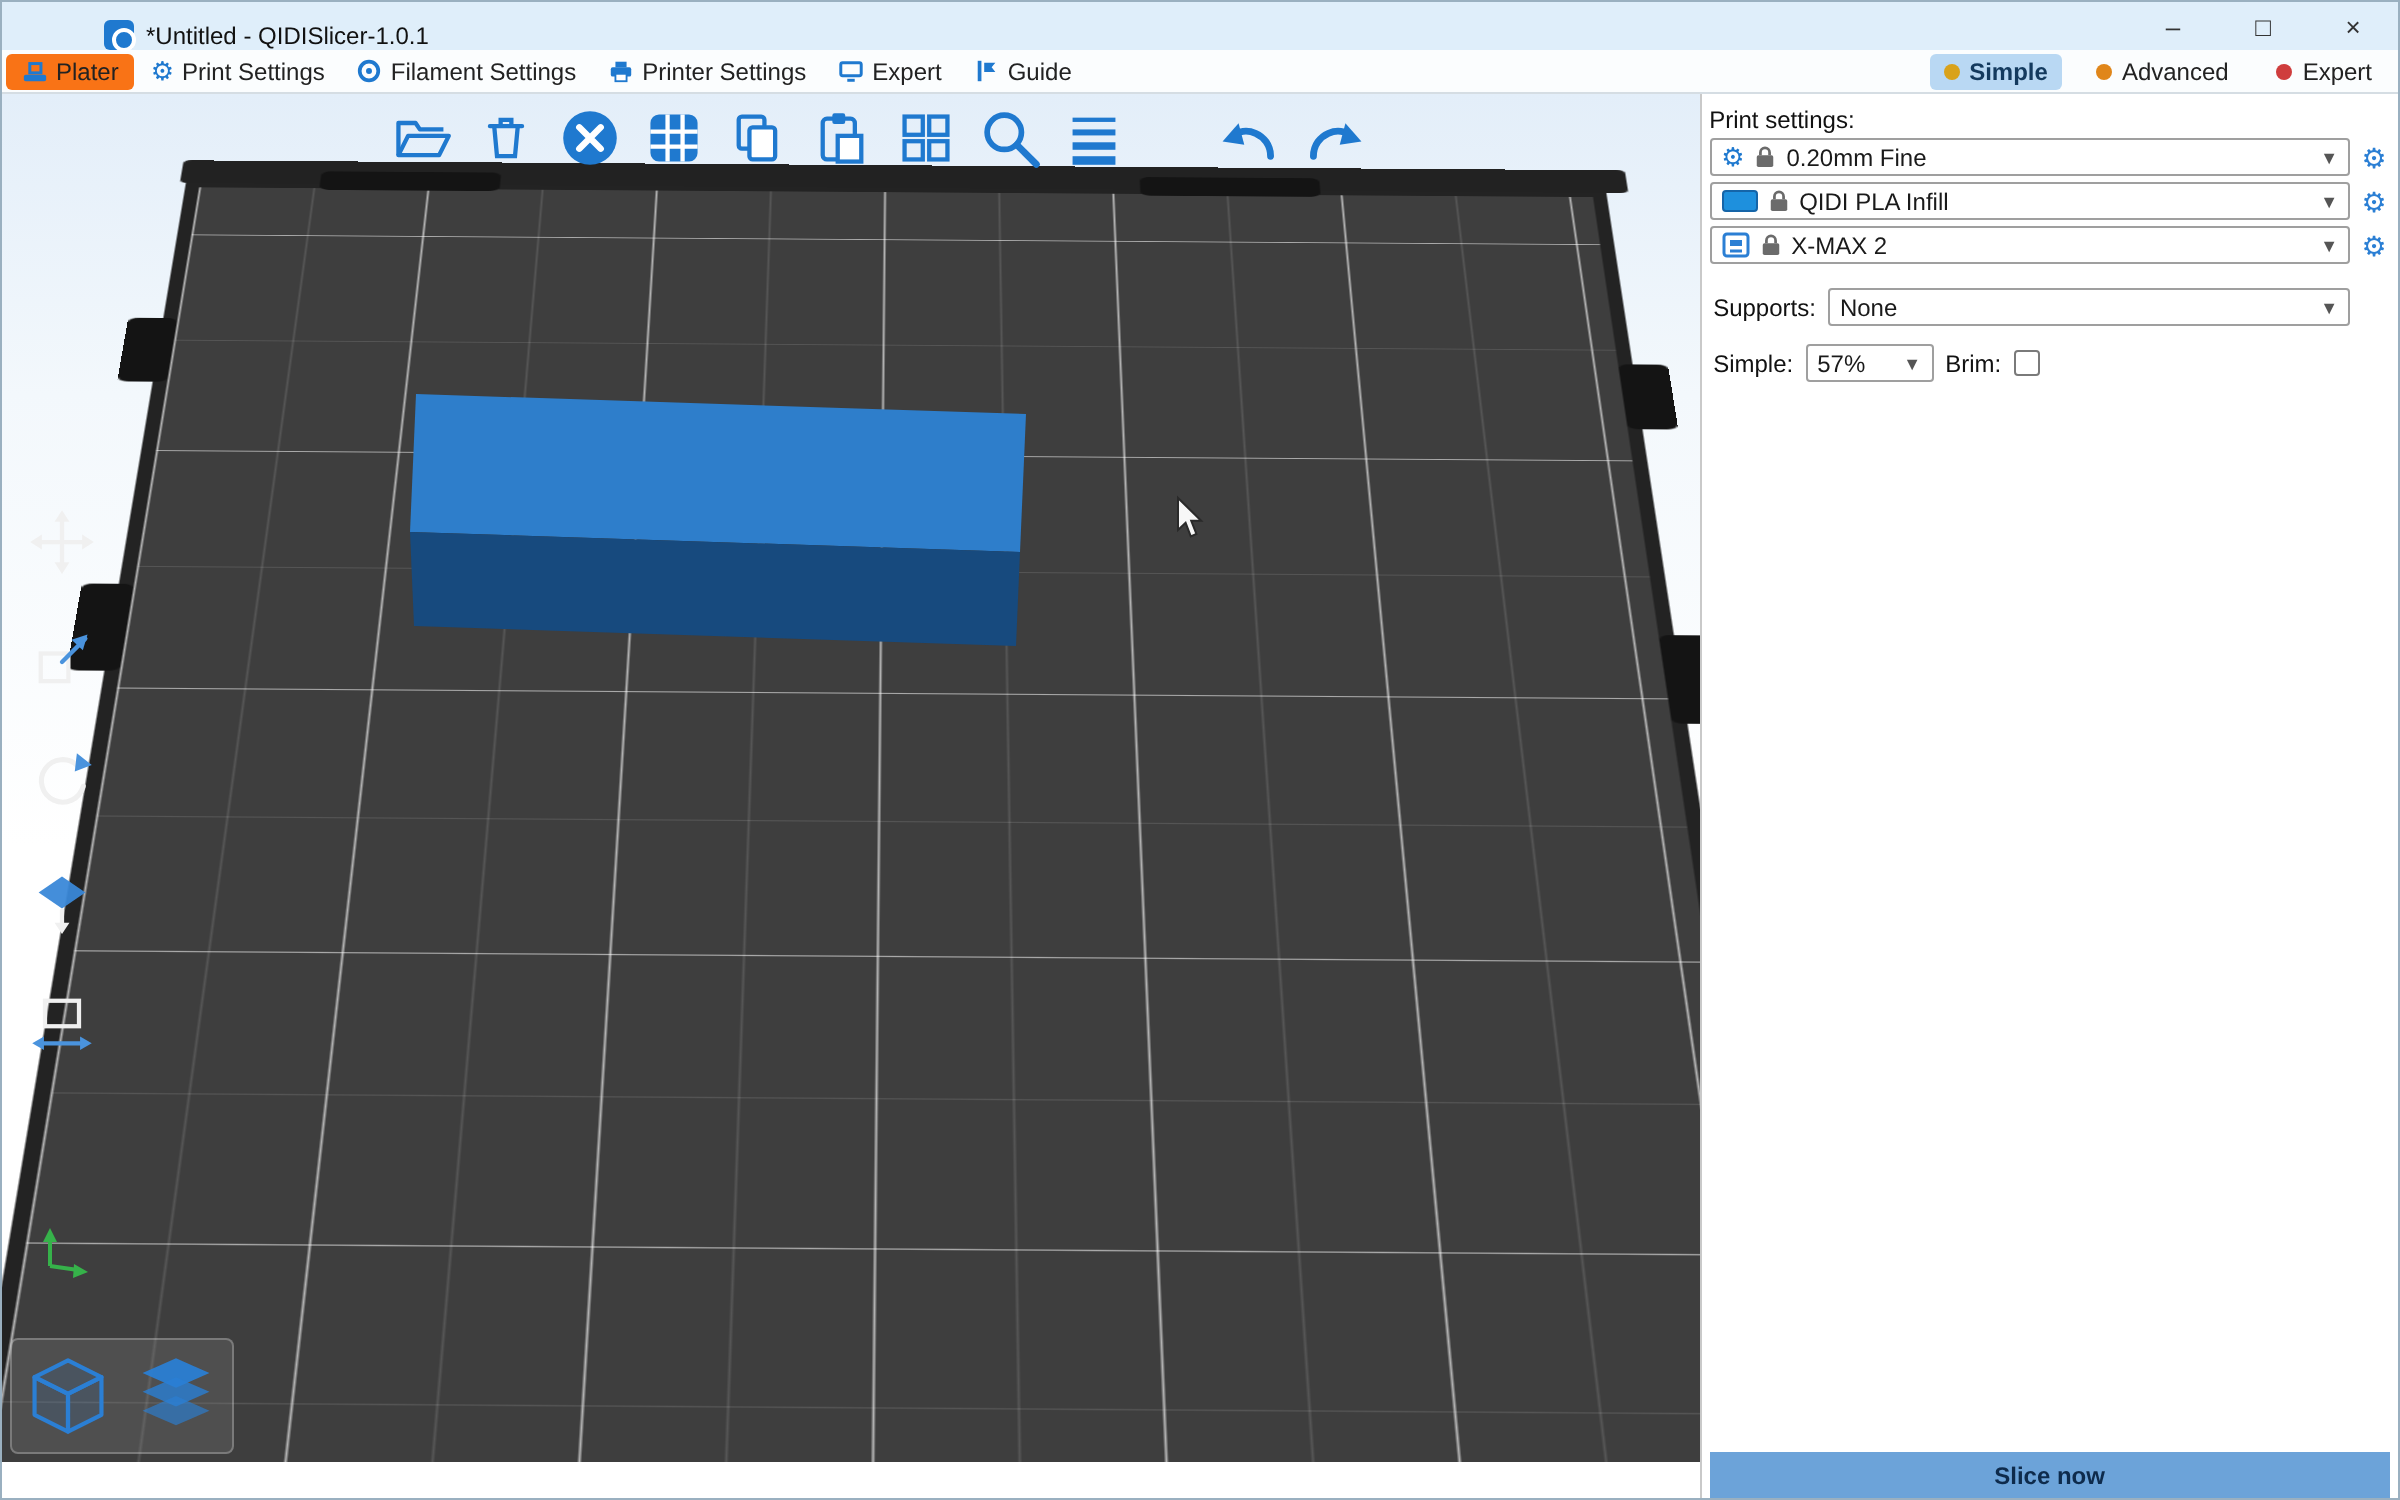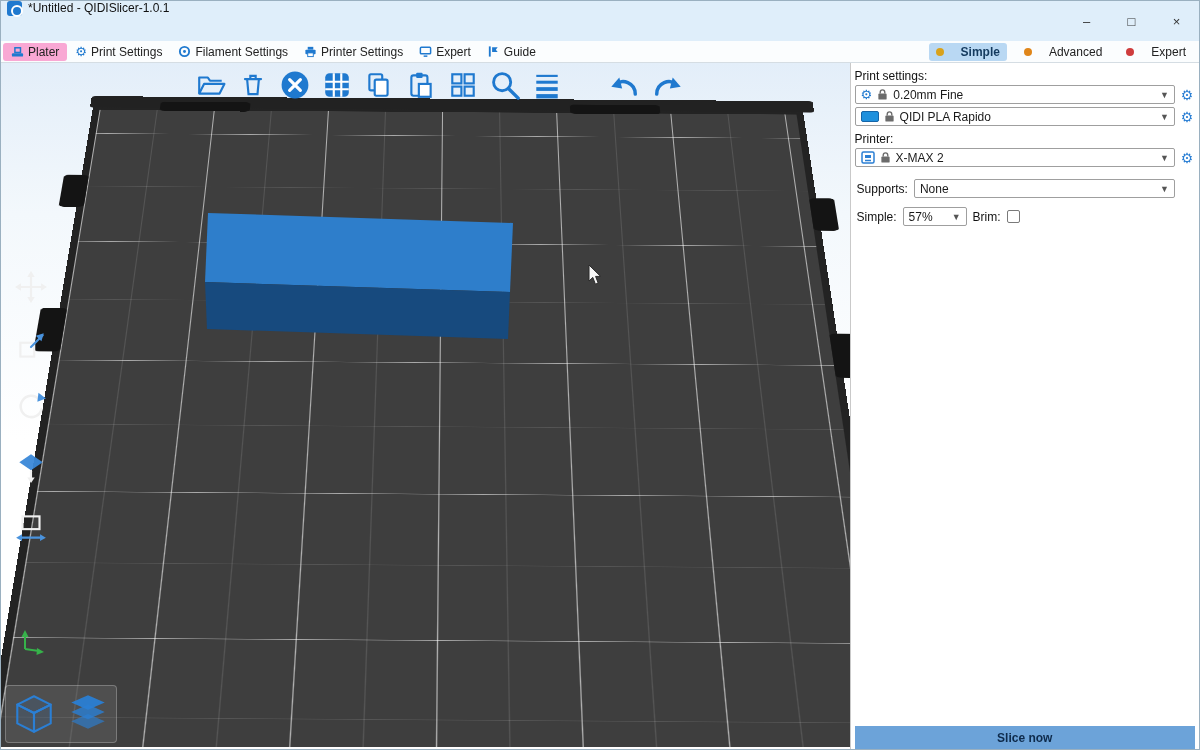--- a/index.html
+++ b/index.html
@@ -1,39 +1,39 @@
 <!DOCTYPE html>
 <html><head>
 <meta charset="utf-8">
 <style>
   * { box-sizing: border-box; margin: 0; padding: 0; }
   html,body { width:1200px; height:750px; }
   body { font-family: "Liberation Sans", "DejaVu Sans", sans-serif; font-size:12px; color:#1a1a1a; cursor:default; }
   .window { width:1200px; height:750px; display:flex; flex-direction:column; border:1px solid #9ab0c0; background:#fff; overflow:hidden; }
 
   
-  .titlebar { height:40px; background:#dfeefa; display:flex; align-items:flex-start; flex:0 0 auto; }
+  .titlebar { height:24px; background:#dfeefa; display:flex; align-items:flex-end; flex:0 0 auto;padding-left:45px; }
   .app-icon { width:15px; height:15px; margin:0 6px 0 6px; border-radius:3px; background:#1f79cf; position:relative; }
   .app-icon::after { content:""; position:absolute; left:3.5px; top:3.5px; width:8px; height:8px; border:2px solid #fff; border-radius:50%; }
   .title { font-size:12px; color:#111; }
   .win-btns { margin-left:auto; display:flex; height:100%; }
   .win-btn { width:45px; height:100%; display:flex; align-items:center; justify-content:center; font-size:13px; color:#333; }
 
   
   .menubar { height:20px; background:#f4fafd; display:flex; align-items:center; padding-left:2px; flex:0 0 auto; }
   .menu-item { padding:2px 8px; color:#222; }
 
   
   .tabbar { height:22px; background:#fbfdfe; border-bottom:1px solid #d5dde3; display:flex; align-items:center; padding:0 6px 0 2px; flex:0 0 auto; }
   .tab { display:flex; align-items:center; gap:4px; padding:2px 8px; border-radius:3px; color:#222; }
-  .tab.selected { background:#f9a8d4; }
+  .tab.selected { background:#f97316; }
   .tab .ticon { display:flex; align-items:center; }
   .gear-glyph { color:#1f79cf; font-size:13px; line-height:1; }
   .modes { margin-left:auto; display:flex; align-items:center; gap:10px; }
-  .mode { display:flex; align-items:center; gap:17px; padding:2px 7px; border-radius:3px; color:#222; }
+  .mode { display:flex; align-items:center; gap:5px; padding:2px 7px; border-radius:3px; color:#222; }
   .mode.selected { background:#b9d8f3; font-weight:bold; color:#143a5e; }
   .dot { width:8px; height:8px; border-radius:50%; display:inline-block; }
   .dot-simple { background:#d9a21b; }
   .dot-advanced { background:#e0861a; }
   .dot-expert { background:#cf3d3d; }
 
   
   .main { flex:1; display:flex; min-height:0; }
 
   
@@ -360,27 +360,26 @@
           <span class="side-gear">⚙</span>
         </div>
 
         <div class="combo-row">
           <div class="combo">
             <span class="swatch" style="background:#1e90dd"></span>
             <svg width="11" height="13" viewBox="0 0 12 13">
                 <rect x="1.5" y="5.5" width="9" height="6.5" rx="1" fill="#6b6b6b"></rect>
                 <path d="M3.5 5.5V4a2.5 2.5 0 0 1 5 0v1.5" fill="none" stroke="#6b6b6b" stroke-width="1.5"></path>
               </svg>
-            <span class="c-text">QIDI PLA Rapido</span>
+            <span class="c-text">QIDI PLA Infill</span>
             <span class="chev">▼</span>
           </div>
           <span class="side-gear">⚙</span>
         </div>
 
-        <div class="s-label">Printer:</div>
         <div class="combo-row">
           <div class="combo">
             <svg width="14" height="13" viewBox="0 0 14 13">
                 <rect x="1" y="1" width="12" height="11" rx="1.5" fill="none" stroke="#2b7fd4" stroke-width="1.5"></rect>
                 <rect x="4" y="4" width="6" height="3" fill="#2b7fd4"></rect>
                 <path d="M4 9.5h6" stroke="#2b7fd4" stroke-width="1.5"></path>
               </svg>
             <svg width="11" height="13" viewBox="0 0 12 13">
                 <rect x="1.5" y="5.5" width="9" height="6.5" rx="1" fill="#6b6b6b"></rect>
                 <path d="M3.5 5.5V4a2.5 2.5 0 0 1 5 0v1.5" fill="none" stroke="#6b6b6b" stroke-width="1.5"></path>

